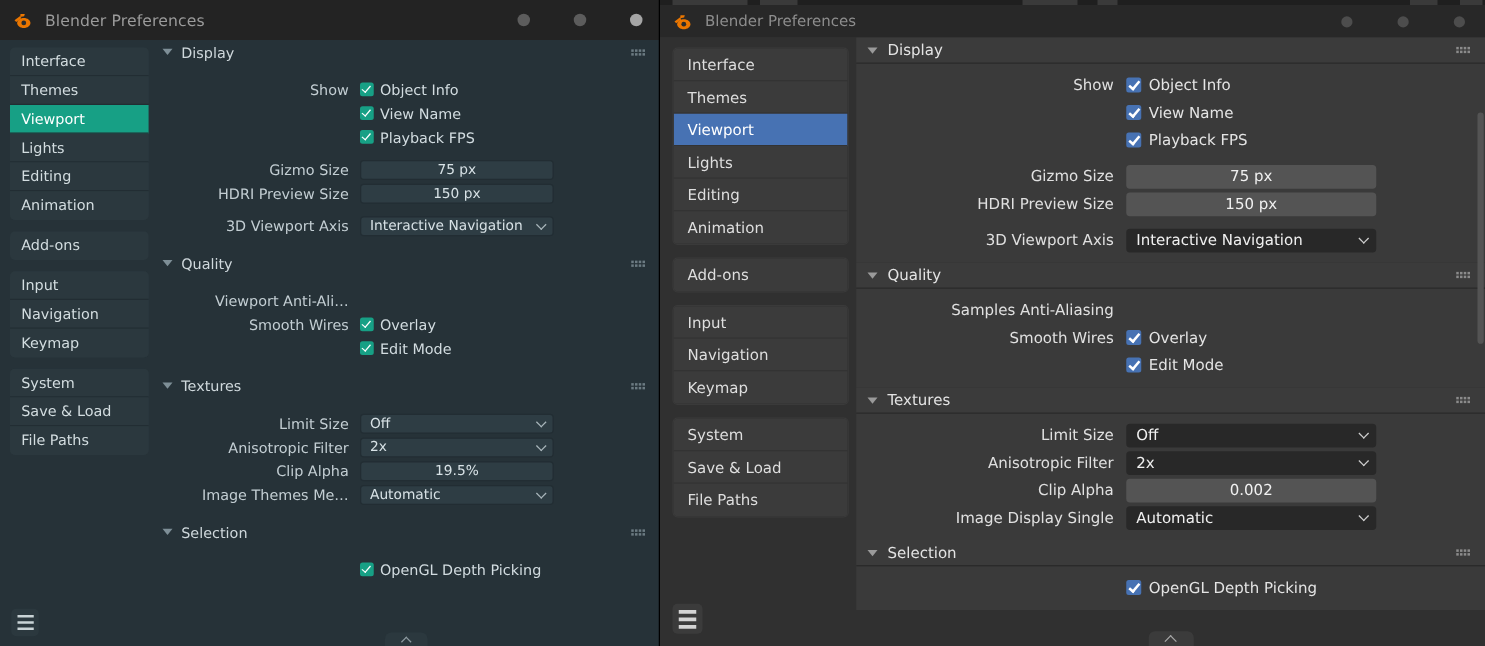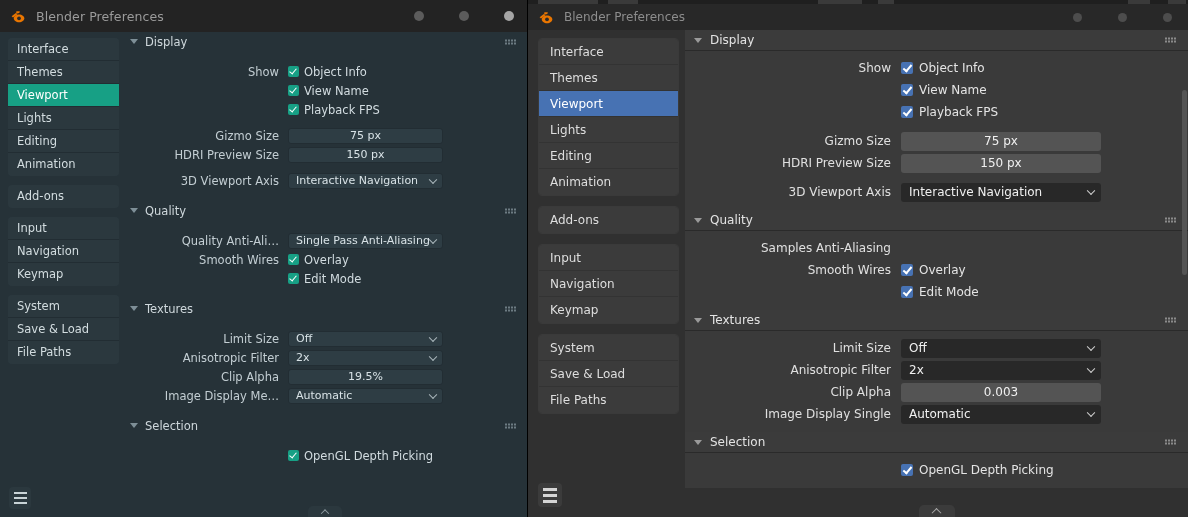--- a/index.html
+++ b/index.html
@@ -279,25 +279,21 @@
               <b></b>
               <b></b>
               <b></b>
               <b></b>
               <b></b>
               <b></b>
             </span>
         </div>
         <div class="gap10"></div>
         <div class="row-l">
-          <span class="lbl-l">Quality Anti-Ali…</span>
-          <span class="field-l sel">
-            <span>Single Pass Anti-Aliasing</span>
-            <span class="chev"></span>
-          </span>
+          <span class="lbl-l">Viewport Anti-Ali…</span>
         </div>
         <div class="row-l">
           <span class="lbl-l">Smooth Wires</span>
           <span class="cb"></span>
           <span class="cbtxt-l">Overlay</span>
         </div>
         <div class="row-l">
           <span class="lbl-l"></span>
           <span class="cb"></span>
           <span class="cbtxt-l">Edit Mode</span>
@@ -331,21 +327,21 @@
           <span class="field-l sel">
             <span>2x</span>
             <span class="chev"></span>
           </span>
         </div>
         <div class="row-l">
           <span class="lbl-l">Clip Alpha</span>
           <span class="field-l">19.5%</span>
         </div>
         <div class="row-l">
-          <span class="lbl-l">Image Display Me…</span>
+          <span class="lbl-l">Image Themes Me…</span>
           <span class="field-l sel">
             <span>Automatic</span>
             <span class="chev"></span>
           </span>
         </div>
         <div class="gap10"></div>
 
         <div class="sec-head-l">
           <span class="tri"></span>
           <span>Selection</span>
@@ -542,21 +538,21 @@
           </div>
           <div class="row-r">
             <span class="lbl-r">Anisotropic Filter</span>
             <span class="field-r sel">
               <span>2x</span>
               <span class="chev-r"></span>
             </span>
           </div>
           <div class="row-r">
             <span class="lbl-r">Clip Alpha</span>
-            <span class="field-r">0.003</span>
+            <span class="field-r">0.002</span>
           </div>
           <div class="row-r">
             <span class="lbl-r">Image Display Single</span>
             <span class="field-r sel">
               <span>Automatic</span>
               <span class="chev-r"></span>
             </span>
           </div>
         </div>
 

